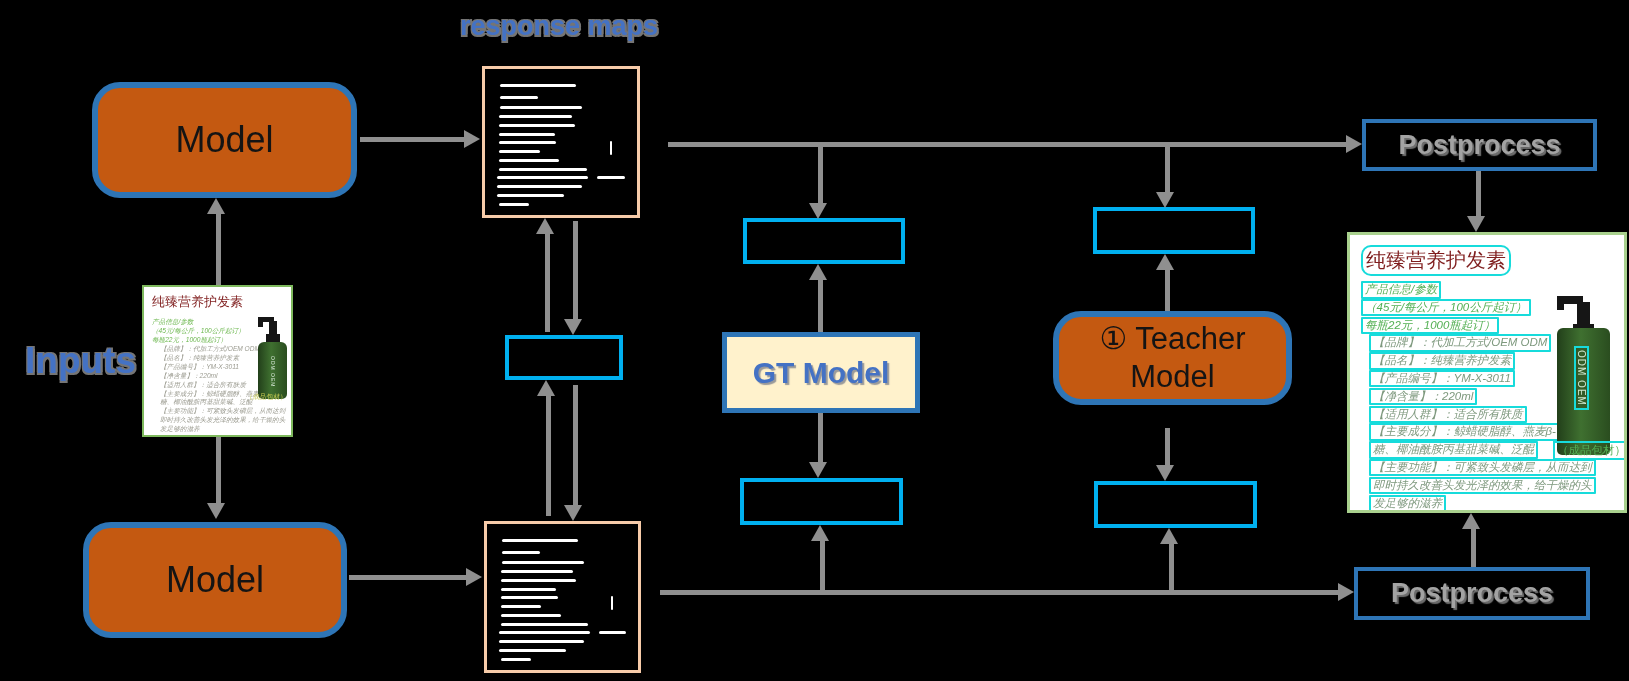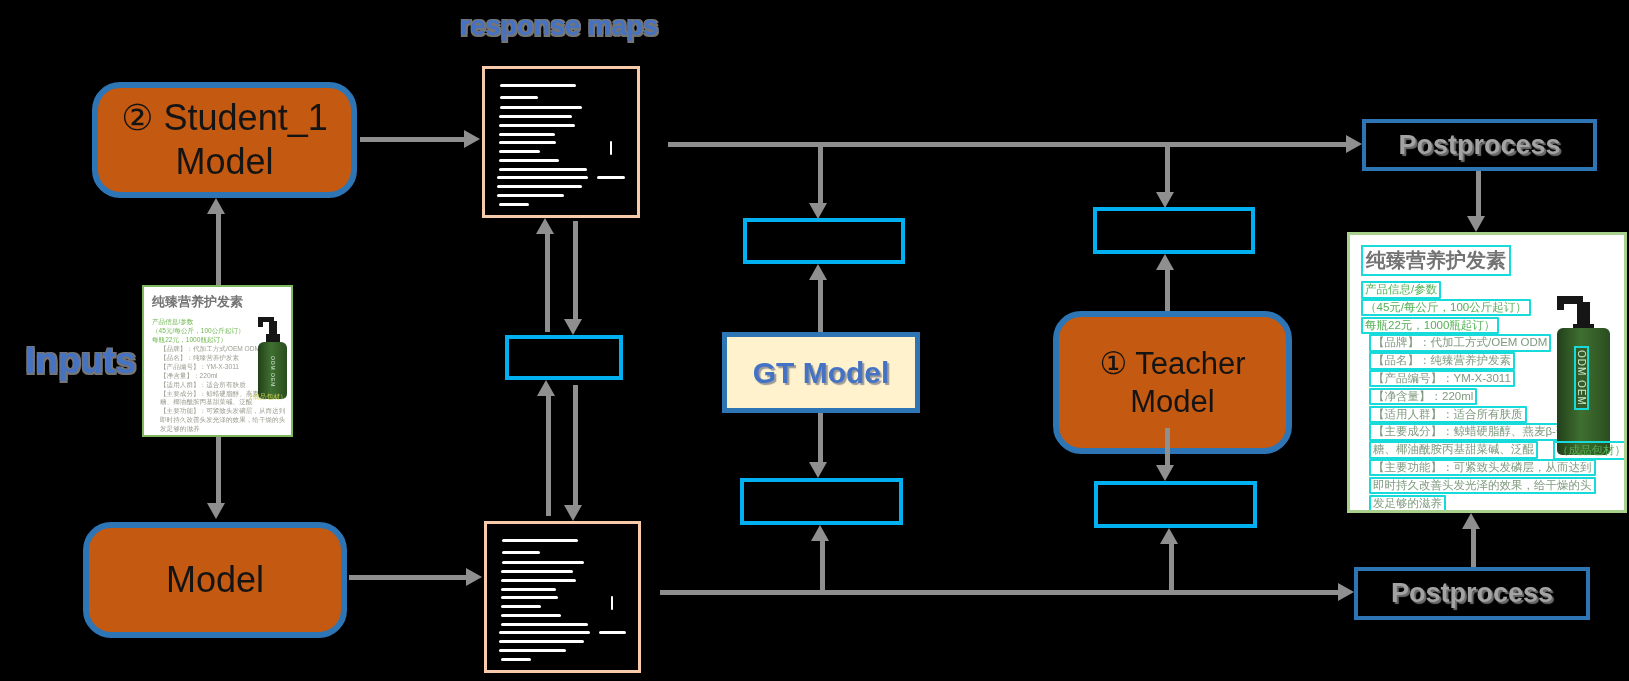--- a/index.html
+++ b/index.html
@@ -34,24 +34,24 @@
   .seg{position:absolute;background:#fff;border-radius:2px;}
   .blue-label{
     position:absolute;color:#4472C4;font-weight:bold;
     text-shadow:2px 2px 0 #757575,-1px -1px 0 #757575,2px -1px 0 #757575,-1px 2px 0 #757575;
     white-space:nowrap;
   }
   
   .card{position:absolute;box-sizing:border-box;background:#fff;overflow:hidden;}
   #input-card{border:2px solid #7EB95D;}
   #result-card{border:3px solid #A9D18E;}
-  .card-title{position:absolute;font-weight:bold;color:#737373;white-space:nowrap;}
+  .card-title{position:absolute;font-weight:normal;color:#7f1d1d;white-space:nowrap;border-radius:10px;}
   #input-card .card-title{left:8px;top:6px;font-size:13px;}
   #result-card .card-title{left:11px;top:10px;font-size:20px;}
-  .lines{position:absolute;}
+  .lines{position:absolute;font-style:italic;}
   #input-card .lines{left:8px;top:23px;}
   #result-card .lines{left:11px;top:44px;}
   .line-row{white-space:nowrap;}
   #input-card .line-row{height:8.95px;}
   #result-card .line-row{height:17.8px;}
   .txt{display:inline-block;white-space:nowrap;}
   #input-card .txt{font-size:6.6px;line-height:8.6px;}
   #result-card .txt{
     font-size:11.5px;line-height:13.5px;border:2px solid #17DBDB;padding:0 2px;border-radius:1px;
   }
@@ -80,27 +80,26 @@
 </style>
 </head>
 <body>
 
 <div id="canvas">
 
   <div class="blue-label" style="left:460px;top:11px;font-size:27px;">response maps</div>
   <div class="blue-label" style="left:25px;top:340px;font-size:37px;">Inputs</div>
 
   <div class="model-box" style="left:92px;top:82px;width:265px;height:116px;">
-    <div>② Student_1</div>
     <div>Model</div>
   </div>
   <div class="model-box" style="left:83px;top:522px;width:264px;height:116px;">
     <div>Model</div>
   </div>
-  <div class="model-box teacher" style="left:1053px;top:311px;width:239px;height:143px;">
+  <div class="model-box teacher" style="left:1053px;top:311px;width:239px;height:94px;">
     <div>① Teacher</div>
     <div>Model</div>
   </div>
 
   <div class="gt-box" style="left:722px;top:332px;width:198px;height:81px;">
     <span>GT Model</span>
   </div>
 
   <div class="loss-box" style="left:743px;top:218px;width:162px;height:46px;"></div>
   <div class="loss-box" style="left:740px;top:478px;width:163px;height:47px;"></div>

